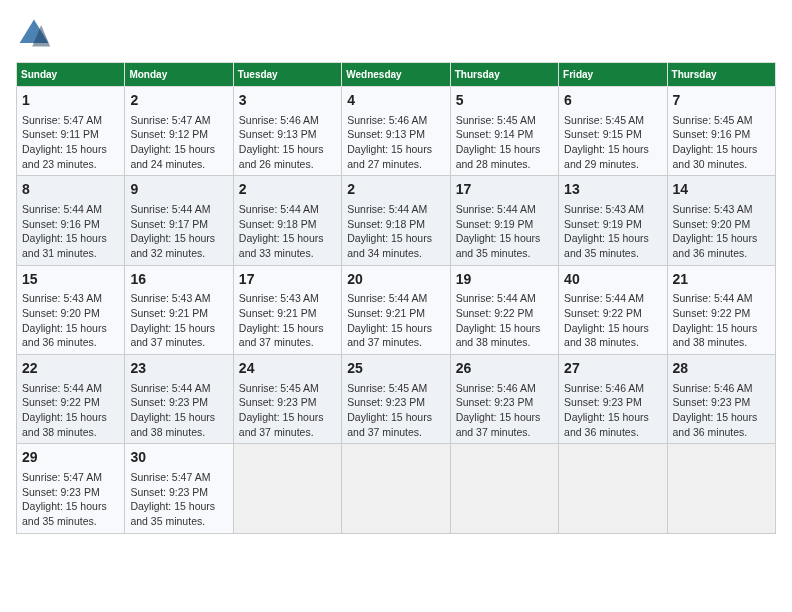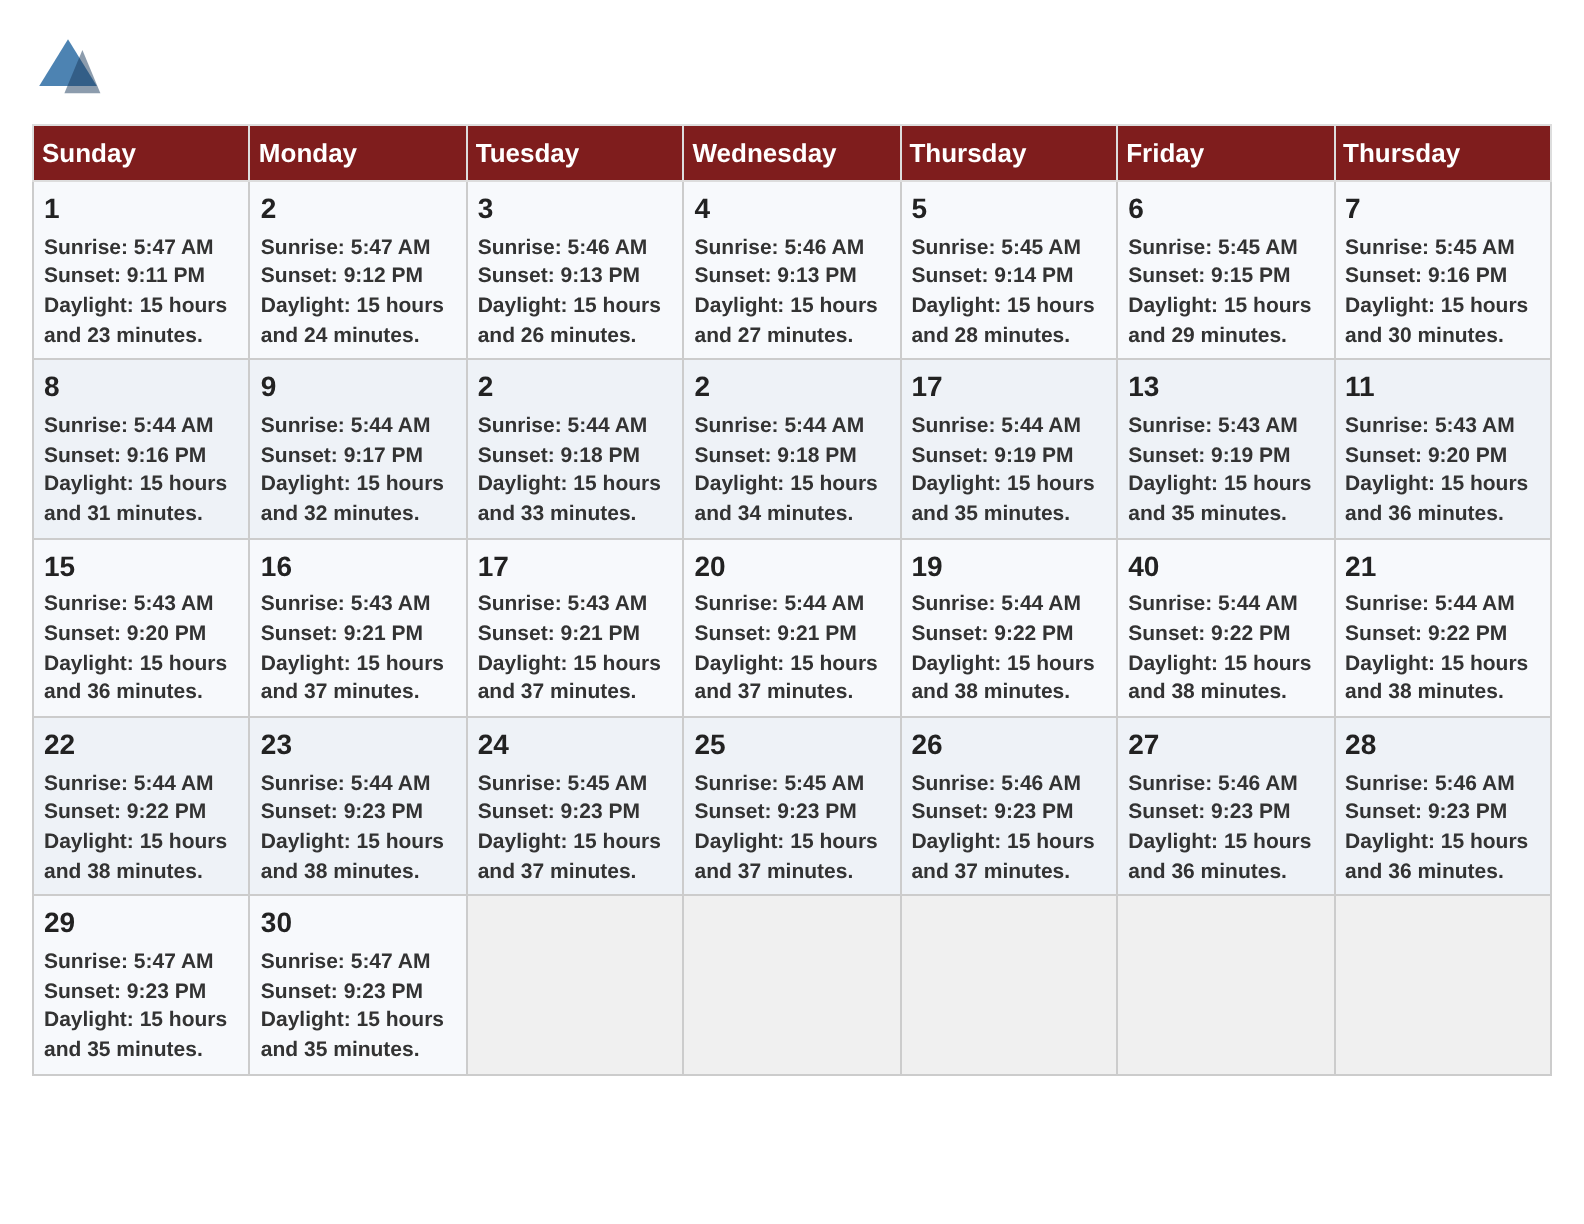--- a/index.html
+++ b/index.html
@@ -45,25 +45,25 @@
     .subtitle {
       font-size: 16px;
       color: #555;
     }
     table {
       width: 100%;
       border-collapse: collapse;
       font-size: 11px;
     }
     thead tr th {
-      background-color: #7f1d1d;
+      background-color: #15803d;
       color: white;
       padding: 6px 4px;
       text-align: left;
-      font-size: 13px;
+      font-size: 10px;
       font-weight: bold;
       border: 1px solid #ddd;
     }
     tbody tr td {
       vertical-align: top;
       padding: 4px 5px;
       border: 1px solid #ccc;
       width: 14.28%;
       min-height: 75px;
       background: #fff;
@@ -78,21 +78,20 @@
     .day-num {
       font-size: 14px;
       font-weight: bold;
       color: #222;
       display: block;
       margin-bottom: 2px;
     }
     .day-detail {
       color: #333;
       font-size: 10.5px;
-      font-weight: bold;
     }
     td.empty {
       background: #f0f0f0 !important;
     }
   </style>
 </head>
 <body>
 
 <div class="header-area">
   <div class="logo">
@@ -212,21 +211,21 @@
 and 35 minutes.</div>
         </td>
         <td>
           <span class="day-num">13</span>
           <div class="day-detail" style="white-space: pre-line;">Sunrise: 5:43 AM
 Sunset: 9:19 PM
 Daylight: 15 hours
 and 35 minutes.</div>
         </td>
         <td>
-          <span class="day-num">11</span>
+          <span class="day-num">14</span>
           <div class="day-detail" style="white-space: pre-line;">Sunrise: 5:43 AM
 Sunset: 9:20 PM
 Daylight: 15 hours
 and 36 minutes.</div>
         </td>
       </tr>
       <tr>
         <td>
           <span class="day-num">15</span>
           <div class="day-detail" style="white-space: pre-line;">Sunrise: 5:43 AM

